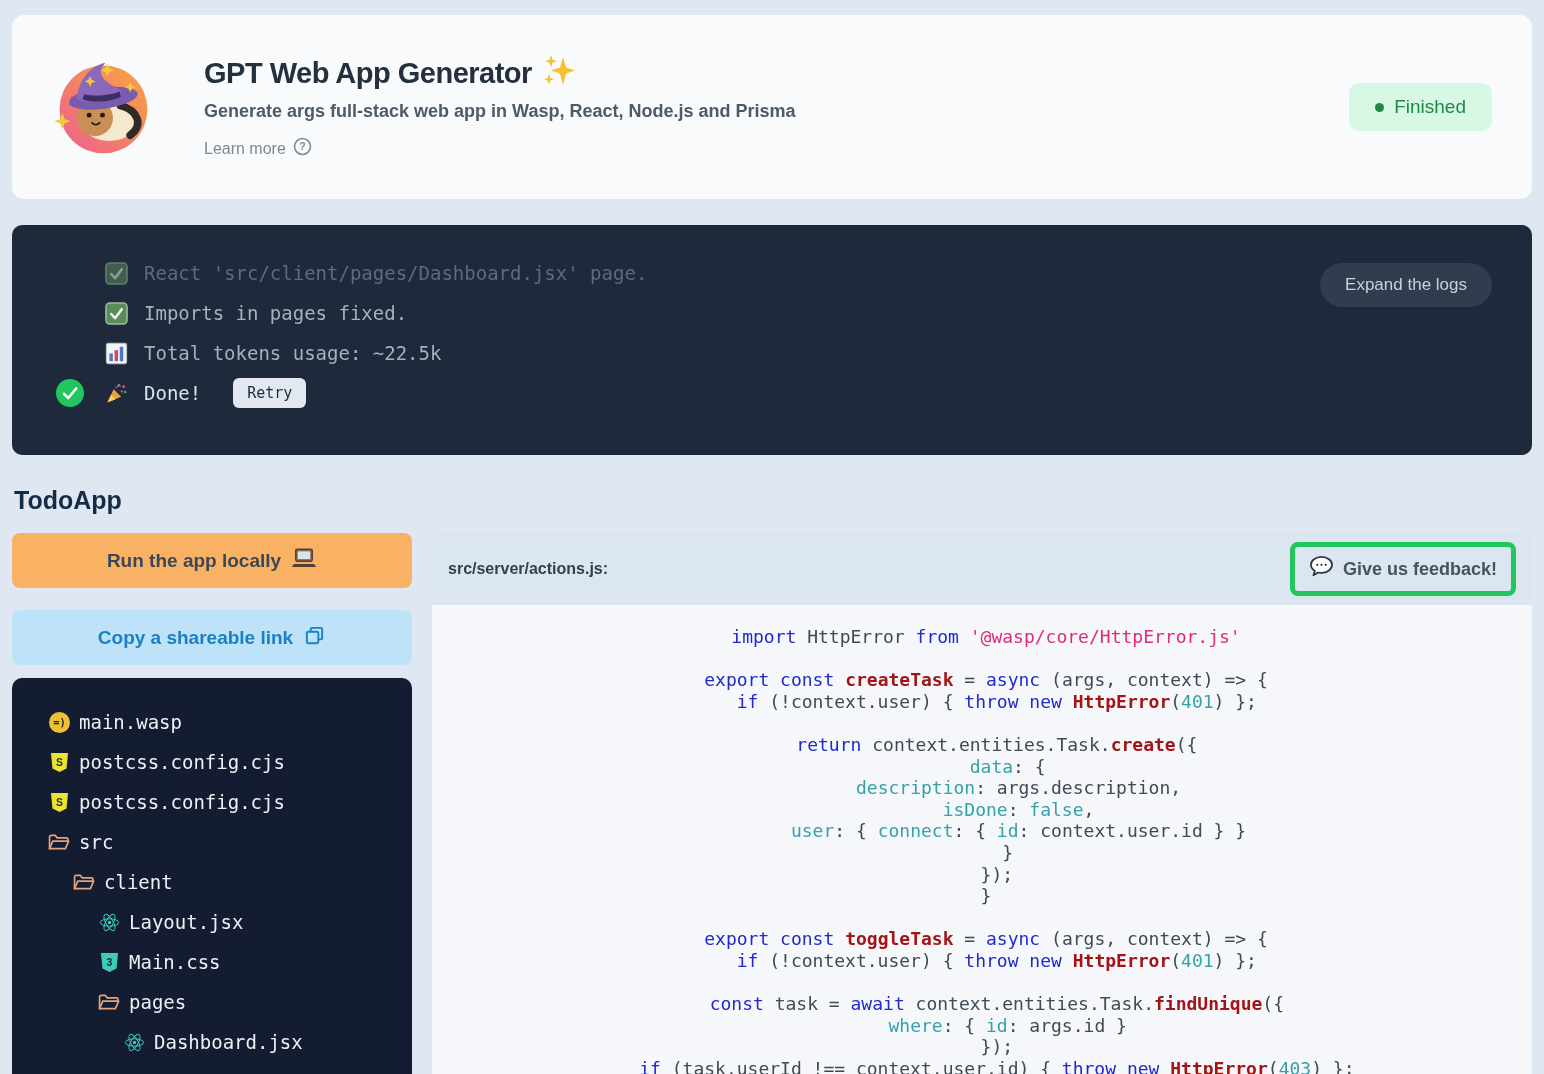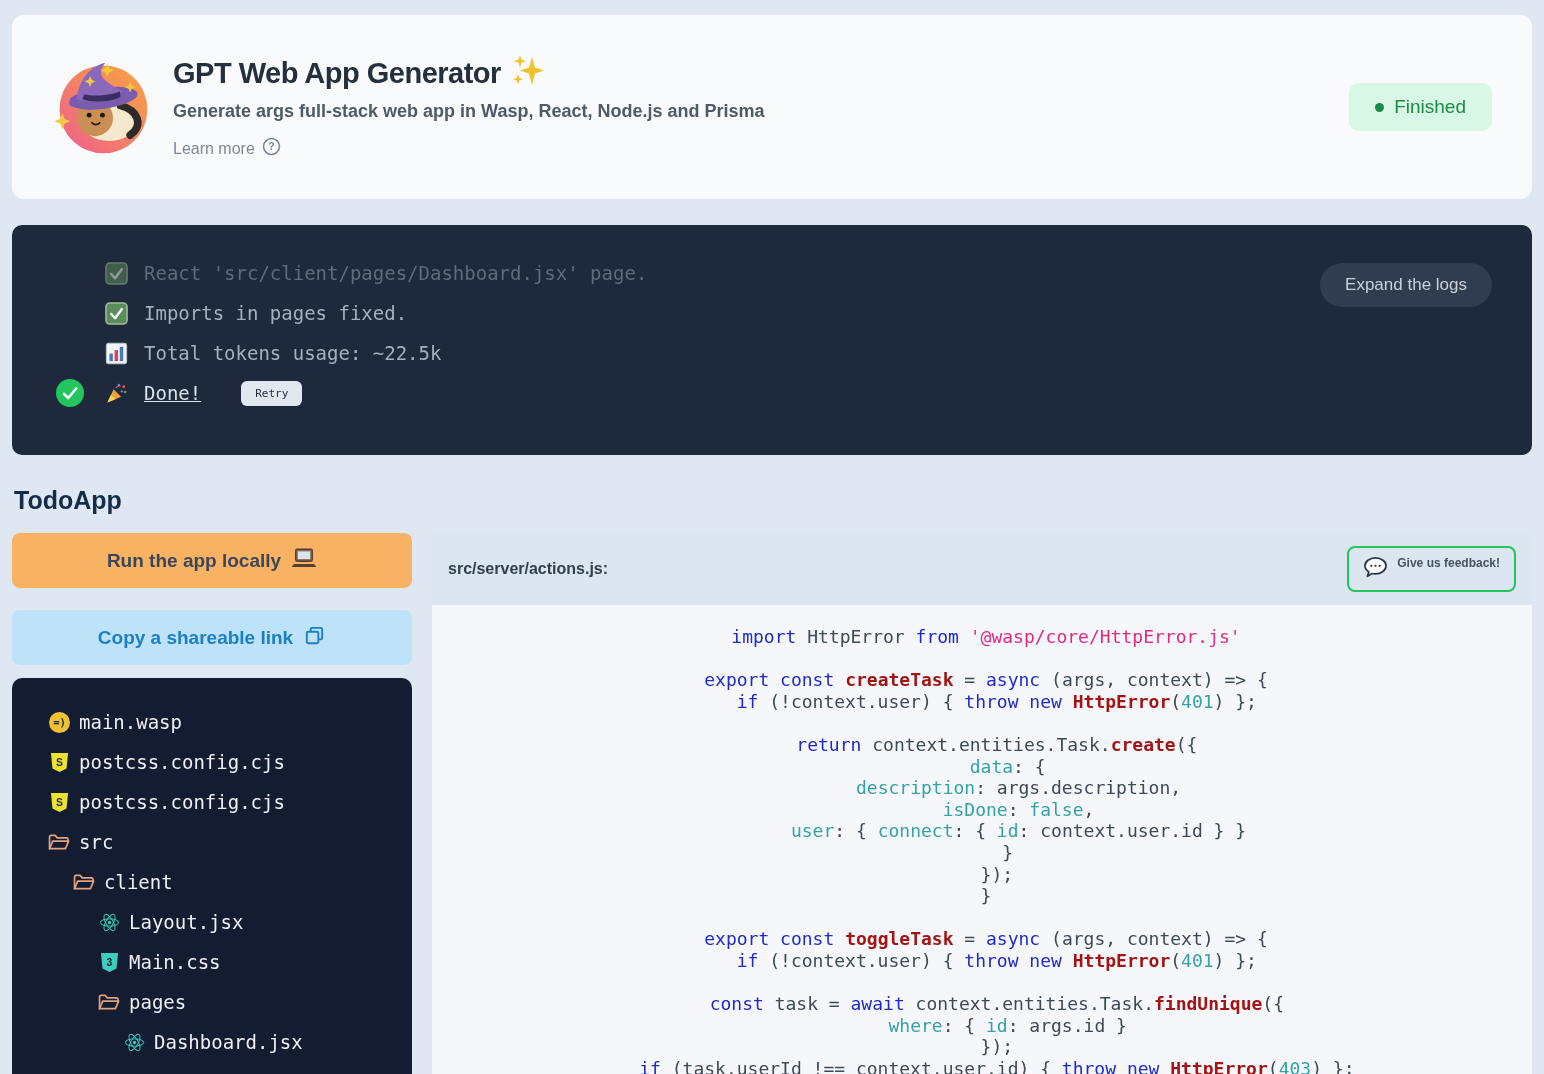--- a/index.html
+++ b/index.html
@@ -4,40 +4,40 @@
 <style>
   * { margin:0; padding:0; box-sizing:border-box; }
   html,body { width:1544px; height:1074px; overflow:hidden; }
   body { font-family:"Liberation Sans", sans-serif; background:#dfe8f2; }
   .page { width:1544px; height:1074px; padding:0 12px; overflow:hidden; }
 
   
   .header-card { margin-top:15px; height:184px; background:#f9fafc; border-radius:12px;
     display:flex; align-items:center; padding:0 40px 0 38px; }
   .mascot { width:105px; height:105px; flex:none; margin-right:18px; }
-  .header-text { display:flex; flex-direction:column; }
+  .header-text { display:flex; flex-direction:column;margin-left:31px; }
   .title-row { display:flex; align-items:center; gap:10px; }
   .app-title { font-size:29px; font-weight:bold; color:#25303e; letter-spacing:-0.5px; }
   .subtitle { margin-top:9px; font-size:18px; font-weight:bold; color:#4d5a68; }
   .learn-more { margin-top:15px; font-size:16px; color:#7c8894; display:flex; align-items:center; gap:7px; cursor:pointer; width:max-content; }
   .finished-badge { margin-left:auto; background:#d9f7e5; color:#1e8a49; font-size:19px;
     border-radius:10px; padding:13px 26px; display:flex; align-items:center; gap:10px; }
   .badge-dot { width:9px; height:9px; border-radius:50%; background:#1e8a49; display:inline-block; }
 
   
   .log-panel { margin-top:26px; height:230px; background:#1e293b; border-radius:10px;
     position:relative; padding-top:28px; font-family:"DejaVu Sans Mono", monospace; }
   .log-row { height:40px; display:flex; align-items:center; padding-left:44px; font-size:19px; color:#a6b0bc; }
   .status-slot { width:28px; height:28px; flex:none; margin-right:20px; }
   .log-icon { width:24px; height:24px; flex:none; margin-right:16px; display:flex; align-items:center; justify-content:center; }
   .log-row.dimmed { color:#5d6b7a; }
   .log-row.dimmed .log-icon { opacity:.55; }
-  .log-row.done-row { color:#dbe2e9;text-decoration:underline; }
-  .retry-btn { margin-left:40px; background:#e2e8f0; color:#1e293b; border:none; border-radius:6px;
-    font-family:"DejaVu Sans Mono", monospace; font-size:11px; padding:6px 14px; cursor:pointer; }
+  .log-row.done-row { color:#dbe2e9; }
+  .retry-btn { margin-left:32px; background:#e2e8f0; color:#1e293b; border:none; border-radius:6px;
+    font-family:"DejaVu Sans Mono", monospace; font-size:15px; padding:6px 14px; cursor:pointer; }
   .expand-btn { position:absolute; top:38px; right:40px; background:#2f3d4e; color:#c9d1d9; border:none;
     border-radius:23px; font-size:17px; padding:12px 25px; font-family:"Liberation Sans", sans-serif; cursor:pointer; }
 
   
   .app-name { margin-top:31px; margin-left:2px; font-size:25px; font-weight:bold; color:#132d49; }
 
   
   .columns { display:flex; gap:20px; margin-top:18px; height:541px; }
   .left-col { width:400px; flex:none; display:flex; flex-direction:column; }
   .run-btn { height:55px; border:none; border-radius:8px; background:#f9b264; color:#3a4759;
@@ -48,22 +48,22 @@
     font-family:Liberation Sans, sans-serif; cursor:pointer; }
   .file-tree { margin-top:13px; flex:1; background:#131c31; border-radius:10px 10px 0 0;
     padding-top:24px; font-family:"DejaVu Sans Mono", monospace; overflow:hidden; }
   .tree-row { height:40px; display:flex; align-items:center; font-size:19px; color:#edf0f4; cursor:pointer; }
   .tree-icon { width:22px; height:22px; flex:none; margin-right:9px; display:flex; align-items:center; justify-content:center; }
 
   
   .right-col { flex:1; display:flex; flex-direction:column; }
   .code-header { height:72px; background:#dce6f0; border-radius:8px 8px 0 0; display:flex; align-items:center; padding:0 16px; }
   .code-filename { font-size:16px; font-weight:bold; color:#333f4e; }
-  .feedback-btn { margin-left:auto; background:transparent; border:2px solid #22c55e; border-radius:8px;
-    padding:8px 14px; font-size:12px; font-weight:bold; color:#45525f; display:flex; gap:9px;
+  .feedback-btn { margin-left:auto; background:transparent; border:5px solid #22c55e; border-radius:8px;
+    padding:8px 14px; font-size:18px; font-weight:bold; color:#45525f; display:flex; align-items:center; gap:9px;
     font-family:"Liberation Sans", sans-serif; cursor:pointer; }
   .code-area { flex:1; background:#f5f7fa; padding:21px 10px 0 18px; overflow:hidden;
     font-family:"DejaVu Sans Mono", monospace; font-size:18px; line-height:21.6px; white-space:pre;text-align:center; }
   .tk-p { color:#3d4a57; }
   .tk-k { color:#1f2ac9; }
   .tk-s { color:#e02a7f; }
   .tk-t { color:#a31515; font-weight:bold; }
   .tk-n { color:#35a1a8; }
   .tk-a { color:#35a1a8; }
 </style>

